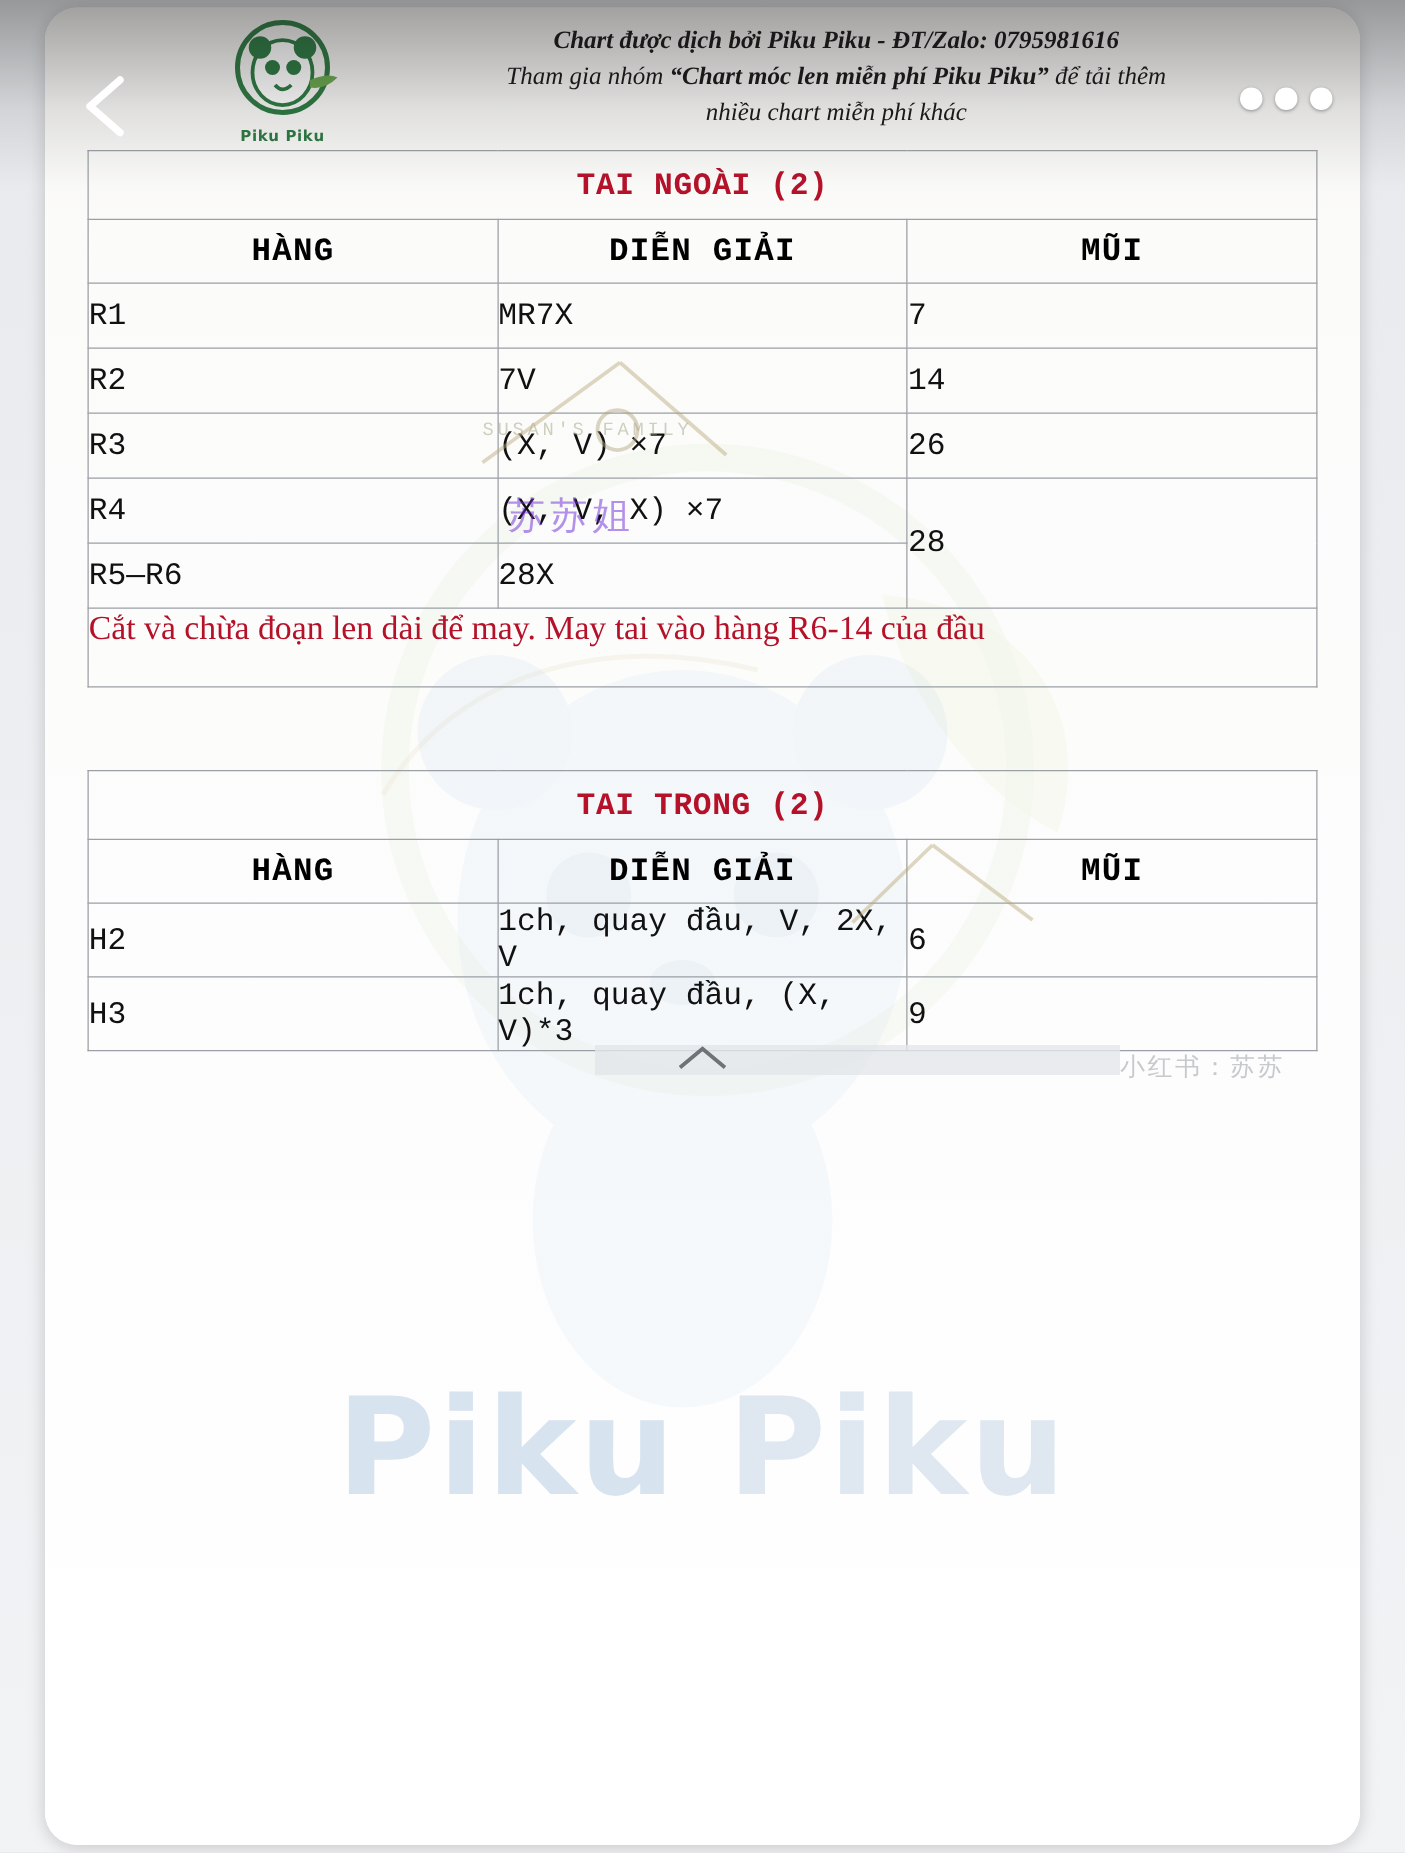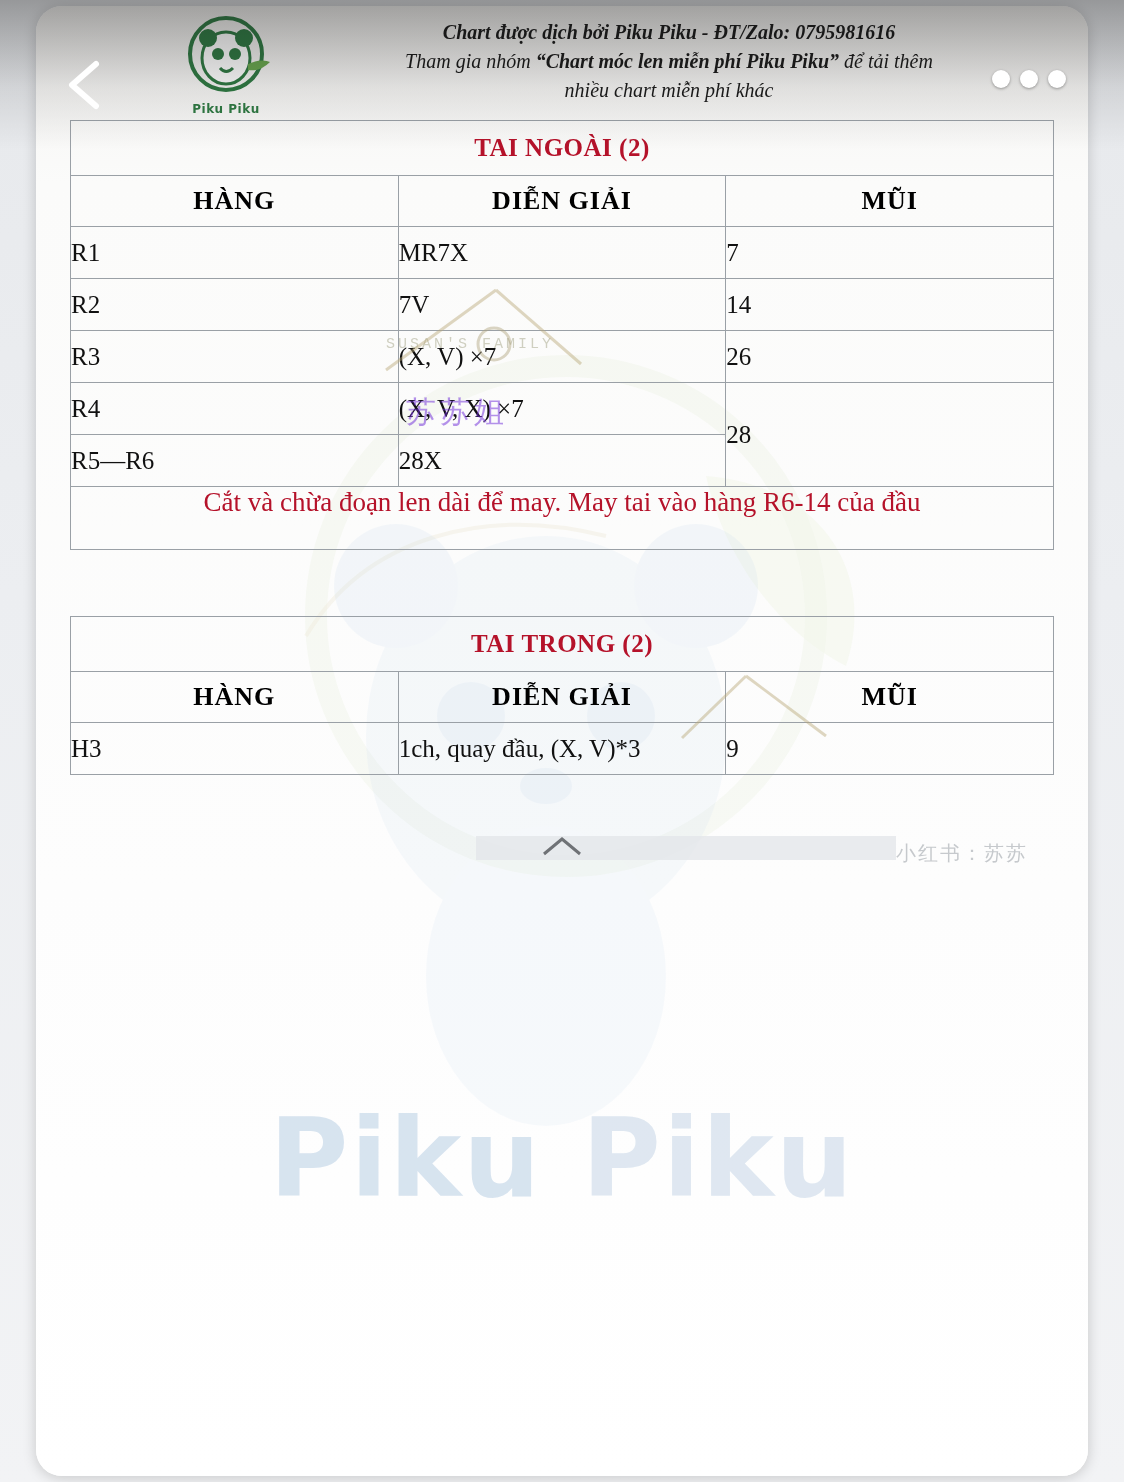--- a/index.html
+++ b/index.html
@@ -120,20 +120,21 @@
     position: absolute;
     left: 34px;
     top: 114px;
     width: 984px;
   }
 
   table.chart {
     width: 100%;
     border-collapse: collapse;
     table-layout: fixed;
+    font-family: Liberation Mono, monospace;
   }
   table.chart td, table.chart th {
     border: 1px solid #9aa0a6;
     background: transparent;
     padding: 0;
   }
   .sect-title {
     height: 54px;
     text-align: center;
     font-size: 25px;
@@ -156,21 +157,20 @@
   .row td {
     height: 51px;
     text-align: left;
     font-size: 25px;
     color: #111;
   }
   .c-row { width: 130px; }
   .c-cnt { width: 105px; }
   .note {
     height: 62px;
-    text-align: center;
     font-size: 27px;
     color: #b5122a;
     border: 1px solid #9aa0a6;
     border-top: none;
   }
   .gap {
     height: 66px;
   }
 
   
@@ -357,20 +357,25 @@
         <tbody>
             <tr>
           <td class="sect-title" colspan="3">TAI TRONG (2)</td>
         </tr>
         <tr class="colhdr">
           <td class="c-row">HÀNG</td>
           <td>DIỄN GIẢI</td>
           <td class="c-cnt">MŨI</td>
         </tr>
         <tr class="row">
+          <td>H2</td>
+          <td>1ch, quay đầu, V, 2X, V</td>
+          <td>6</td>
+        </tr>
+        <tr class="row">
           <td>H3</td>
           <td>1ch, quay đầu, (X, V)*3</td>
           <td>9</td>
         </tr>
       </tbody>
         </table>
 
     </div>
 
     <div class="artifact susan">SUSAN'S FAMILY</div>

